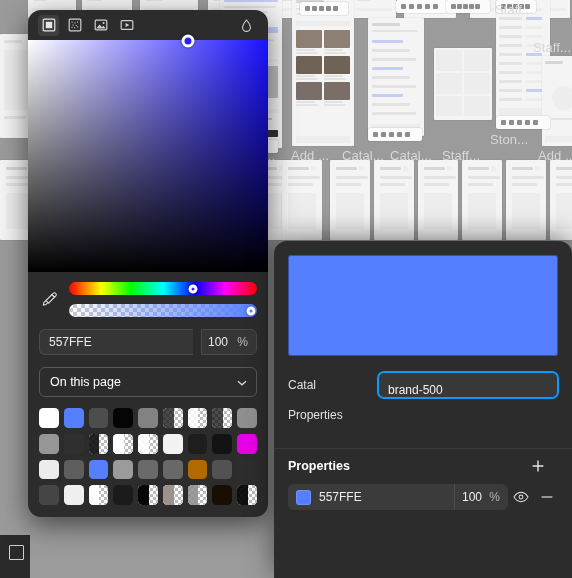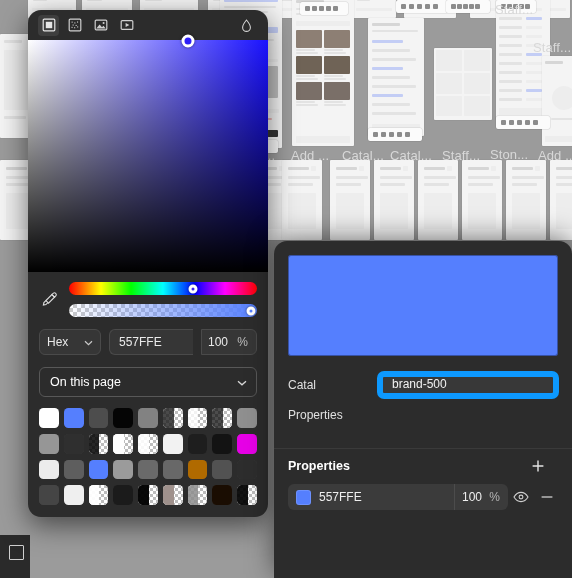--- a/index.html
+++ b/index.html
@@ -278,23 +278,23 @@
     display: flex; align-items: center;
     margin-bottom: 10px;
   }
   .field-label {
     width: 90px; flex: 0 0 90px;
     font-size: 12px; color: #e0e0e0;
   }
   .field-input {
     flex: 1 1 auto; height: 26px;
     background: #383838;
-    border: 5px solid #c2410c;
+    border: 1px solid #c2410c;
     border-radius: 6px;
-    display: flex; align-items: flex-start;
+    display: flex; align-items: flex-end;
     padding: 0 9px;
     font-size: 12px; color: #f2f2f2;
     cursor: text;
   }
   .field-input.focused {
     border-color: #0d99ff;
     box-shadow: 0 0 0 1px #0d99ff;
     background: #383838;
   }
   .field-input.placeholder { color: #8d8d8d; background: #383838; border-color: transparent; }
@@ -648,21 +648,21 @@
           <i style="left: 29px; top: 4px; width: 5px; height: 5px;"></i>
           <i style="left: 37px; top: 4px; width: 5px; height: 5px;"></i>
         </div>
       </div>
     <div id="canvas-labels">
         <div class="frame-label" style="left: 264px; top: 148px;">...</div>
         <div class="frame-label" style="left: 291px; top: 148px;">Add ...</div>
         <div class="frame-label" style="left: 342px; top: 148px;">Catal...</div>
         <div class="frame-label" style="left: 390px; top: 148px;">Catal...</div>
         <div class="frame-label" style="left: 442px; top: 148px;">Staff...</div>
-        <div class="frame-label" style="left: 490px; top: 147px;">Ston...</div>
+        <div class="frame-label" style="left: 490px; top: 132px;">Ston...</div>
         <div class="frame-label" style="left: 538px; top: 148px;">Add ...</div>
         <div class="frame-label" style="left: 495px; top: 2px;">Staff...</div>
         <div class="frame-label" style="left: 533px; top: 40px;">Staff...</div>
       </div>
   </div>
 
   <div class="bottom-bar">
     <div class="sq"></div>
   </div>
 
@@ -727,28 +727,20 @@
         <div class="slider hue">
           <div class="slider-handle" id="hue-handle" style="background: rgb(58, 34, 238); left: 66%;"></div>
         </div>
         <div class="slider alpha">
           <div class="slider-handle" id="alpha-handle" style="background: rgb(85, 127, 254); left: 97%;"></div>
         </div>
       </div>
     </div>
 
     <div class="value-row">
-      <div class="hex-select">
-        <span>Hex</span>
-        <span class="chev">
-          <svg width="9" height="6" viewBox="0 0 9 6">
-              <path d="M1 1.3 L4.5 4.6 L8 1.3" fill="none" stroke="#c9c9c9" stroke-width="1.2"></path>
-            </svg>
-        </span>
-      </div>
       <div class="hex-field">
         <span>557FFE</span>
       </div>
       <div class="opacity-field">
         <span>100</span>
         <span class="pct">%</span>
       </div>
     </div>
 
     <div class="scope-wrap">

